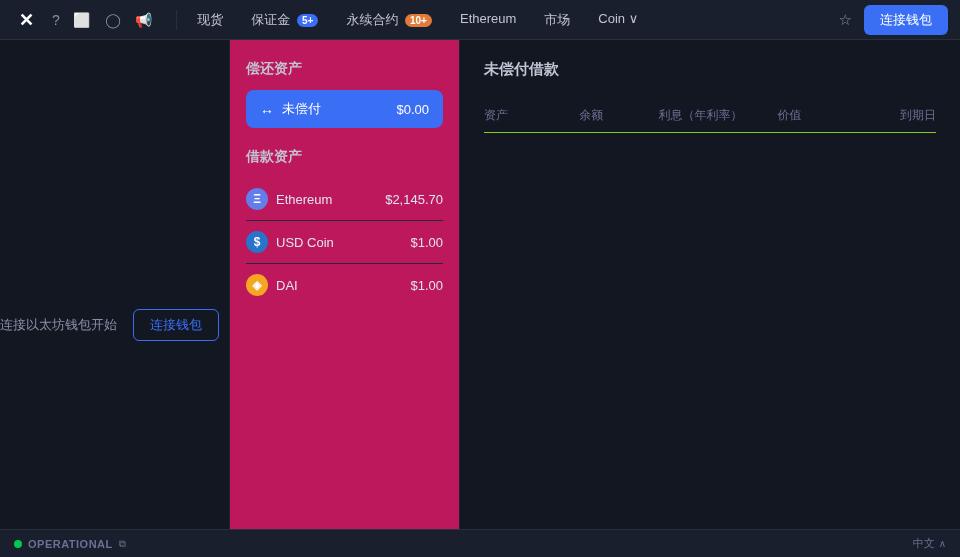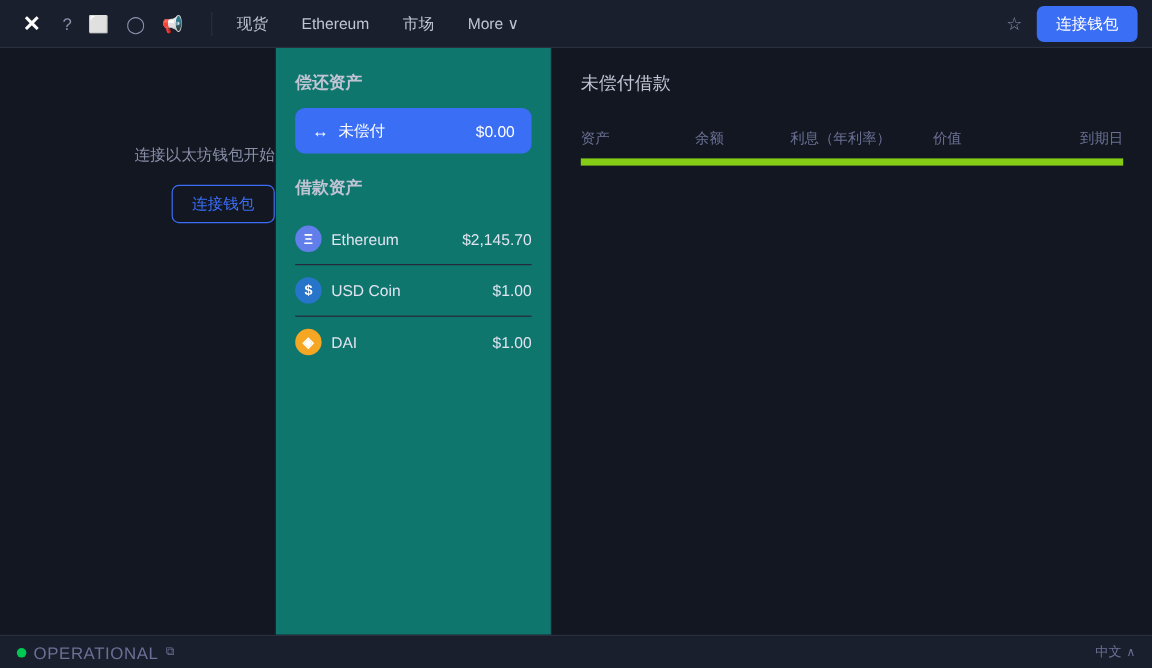--- a/index.html
+++ b/index.html
@@ -44,21 +44,21 @@
       cursor: pointer;
     }
     .nav-divider {
       width: 1px;
       height: 20px;
       background: #2a2f3e;
       margin: 0 8px;
     }
     .nav-links {
       display: flex;
-      align-items: center;
+      align-items: flex-start;
       gap: 4px;
       flex: 1;
     }
     .nav-link {
       padding: 4px 12px;
       color: #c0c4d4;
       font-size: 13px;
       cursor: pointer;
       border-radius: 4px;
       white-space: nowrap;
@@ -102,22 +102,22 @@
       display: flex;
       height: calc(557px - 40px - 28px);
     }
 
     
     .left-sidebar {
       width: 230px;
       background: #131722;
       border-right: 1px solid #1e2333;
       display: flex;
-      flex-direction: column;
-      align-items: flex-end;
+      flex-direction: row;
+      align-items: center;
       justify-content: flex-start;
       padding-top: 80px;
       gap: 16px;
     }
     .sidebar-connect-text {
       color: #8a8fa8;
       font-size: 13px;
       text-align: center;
     }
     .sidebar-connect-btn {
@@ -126,21 +126,21 @@
       color: #3a6ef5;
       border-radius: 6px;
       padding: 6px 16px;
       font-size: 13px;
       cursor: pointer;
     }
 
     
     .center-panel {
       width: 230px;
-      background: #0f766e;
+      background: #be185d;
       border-right: 1px solid #1e2333;
       padding: 20px 16px;
     }
     .panel-section-title {
       color: #c0c4d4;
       font-size: 14px;
       font-weight: 600;
       margin-bottom: 12px;
     }
     .repay-tab {
@@ -208,28 +208,28 @@
 
     
     .right-panel {
       flex: 1;
       background: #131722;
       padding: 20px 24px;
     }
     .right-panel-title {
       color: #c0c4d4;
       font-size: 15px;
-      font-weight: 400;
+      font-weight: 700;
       margin-bottom: 20px;
     }
     .table-header {
       display: flex;
       align-items: center;
       padding: 8px 0;
-      border-bottom: 6px solid #84cc16;
+      border-bottom: 1px solid #84cc16;
       gap: 0;
       justify-content: flex-end;
     }
     .th {
       color: #6b7094;
       font-size: 12px;
     }
     .th-asset { flex: 1.2; }
     .th-balance { flex: 1; }
     .th-interest { flex: 1.5; }
@@ -264,22 +264,23 @@
       gap: 6px;
     }
     .status-dot {
       width: 8px;
       height: 8px;
       border-radius: 50%;
       background: #00c853;
     }
     .status-text {
       color: #6b7094;
-      font-size: 14px;
+      font-size: 11px;
       letter-spacing: 0.5px;
+      font-weight: bold;
     }
     .status-link-icon {
       color: #6b7094;
       font-size: 10px;
     }
     .status-right {
       display: flex;
       align-items: center;
       gap: 4px;
       color: #6b7094;
@@ -306,24 +307,32 @@
   </div>
   <div class="nav-icons">
     <span class="nav-icon">?</span>
     <span class="nav-icon">⬜</span>
     <span class="nav-icon">◯</span>
     <span class="nav-icon">📢</span>
   </div>
   <div class="nav-divider"></div>
   <div class="nav-links">
     <span class="nav-link">现货</span>
+    <span class="nav-link">
+      <span>保证金</span>
+      <span class="nav-badge">5+</span>
+    </span>
+    <span class="nav-link">
+      <span>永续合约</span>
+      <span class="nav-badge orange">10+</span>
+    </span>
     <span class="nav-link">Ethereum</span>
     <span class="nav-link">市场</span>
     <span class="nav-link">
-      <span>More</span>
+      <span>Coin</span>
       <span> ∨</span>
     </span>
   </div>
   <div class="nav-right">
     <span class="nav-bell">☆</span>
     <button class="connect-btn">连接钱包</button>
   </div>
 </nav>
 
 <div class="main-layout">

